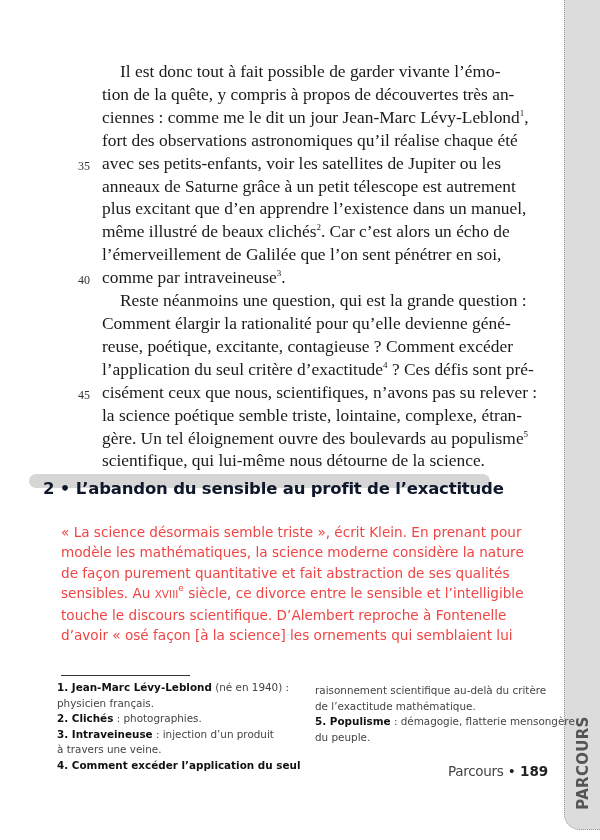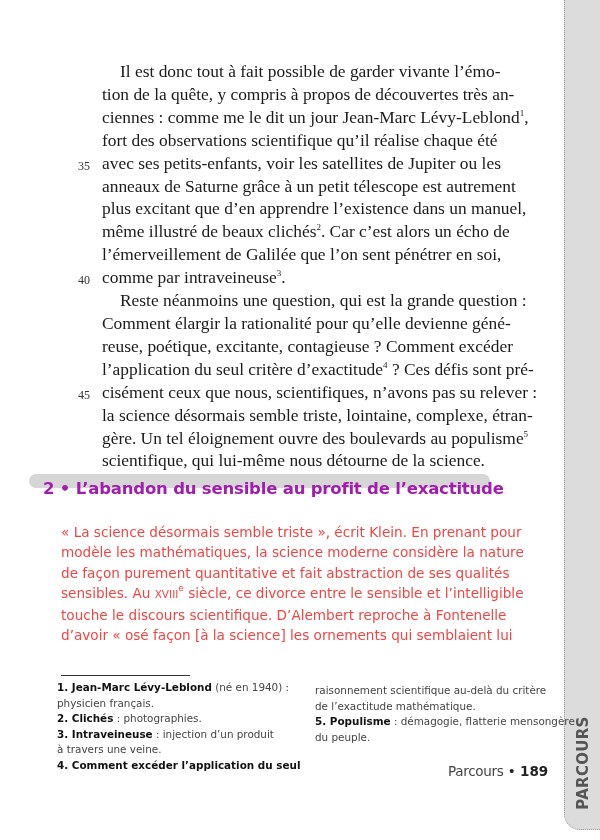--- a/index.html
+++ b/index.html
@@ -29,21 +29,21 @@
     .line.indent { padding-left: 18px; }
     .lineno {
       position: absolute; left: -24px; top: 3px;
       font-family: "Liberation Serif", serif; font-size: 12px; color: #333;
     }
     sup { font-size: 9px; line-height: 0; vertical-align: 7px; }
     .section-heading {
       position: absolute; left: 29px; top: 474px; width: 461px; height: 14px;
       background: #d6d6d6; border-radius: 14px;
       font-family: "DejaVu Sans", sans-serif; font-weight: bold; font-size: 16.5px;
-      color: #a21caf; line-height: 29px; padding-left: 14px; box-sizing: border-box;
+      color: #0f172a; line-height: 29px; padding-left: 14px; box-sizing: border-box;
       white-space: nowrap; letter-spacing: -0.2px;
     }
     .commentary {
       position: absolute; left: 61px; width: 440px; top: 522px;
       font-family: "DejaVu Sans", sans-serif; font-size: 13.6px; line-height: 20.4px; color: #ef4444;
     }
     .commentary .cline { display: block; white-space: nowrap; }
     .sc { font-size: 10.5px; text-transform: uppercase; }
     .fn-rule {
       position: absolute; left: 61px; top: 675px; width: 129px; height: 1px; background: #333;
@@ -68,33 +68,33 @@
 <body>
 
 <div class="side-tab">
   <div class="side-tab-label">PARCOURS</div>
 </div>
 
 <div class="body-text" id="body-text">
     <span class="line indent"><span>Il est donc tout à fait possible de garder vivante l’émo-</span></span>
     <span class="line"><span>tion de la quête, y compris à propos de découvertes très an-</span></span>
     <span class="line"><span>ciennes : comme me le dit un jour Jean-Marc Lévy-Leblond</span><sup>1</sup><span>,</span></span>
-    <span class="line"><span>fort des observations scientifique qu’il réalise chaque été</span></span>
+    <span class="line"><span>fort des observations astronomiques qu’il réalise chaque été</span></span>
     <span class="line"><span>avec ses petits-enfants, voir les satellites de Jupiter ou les</span><span class="lineno">35</span></span>
     <span class="line"><span>anneaux de Saturne grâce à un petit télescope est autrement</span></span>
     <span class="line"><span>plus excitant que d’en apprendre l’existence dans un manuel,</span></span>
     <span class="line"><span>même illustré de beaux clichés</span><sup>2</sup><span>. Car c’est alors un écho de</span></span>
     <span class="line"><span>l’émerveillement de Galilée que l’on sent pénétrer en soi,</span></span>
     <span class="line last"><span>comme par intraveineuse</span><sup>3</sup><span>.</span><span class="lineno">40</span></span>
     <span class="line indent"><span>Reste néanmoins une question, qui est la grande question :</span></span>
     <span class="line"><span>Comment élargir la rationalité pour qu’elle devienne géné-</span></span>
     <span class="line"><span>reuse, poétique, excitante, contagieuse ? Comment excéder</span></span>
     <span class="line"><span>l’application du seul critère d’exactitude</span><sup>4</sup><span> ? Ces défis sont pré-</span></span>
     <span class="line"><span>cisément ceux que nous, scientifiques, n’avons pas su relever :</span><span class="lineno">45</span></span>
-    <span class="line"><span>la science désormais semble triste, lointaine, complexe, étran-</span></span>
+    <span class="line"><span>la science poétique semble triste, lointaine, complexe, étran-</span></span>
     <span class="line"><span>gère. Un tel éloignement ouvre des boulevards au populisme</span><sup>5</sup><span></span></span>
     <span class="line last"><span>scientifique, qui lui-même nous détourne de la science.</span></span>
   </div>
 
 <div class="section-heading">2 • L’abandon du sensible au profit de l’exactitude</div>
 
 <div class="commentary" id="commentary">
     <span class="cline">« La science désormais semble triste », écrit Klein. En prenant pour</span>
     <span class="cline">modèle les mathématiques, la science moderne considère la nature</span>
     <span class="cline">de façon purement quantitative et fait abstraction de ses qualités</span>

